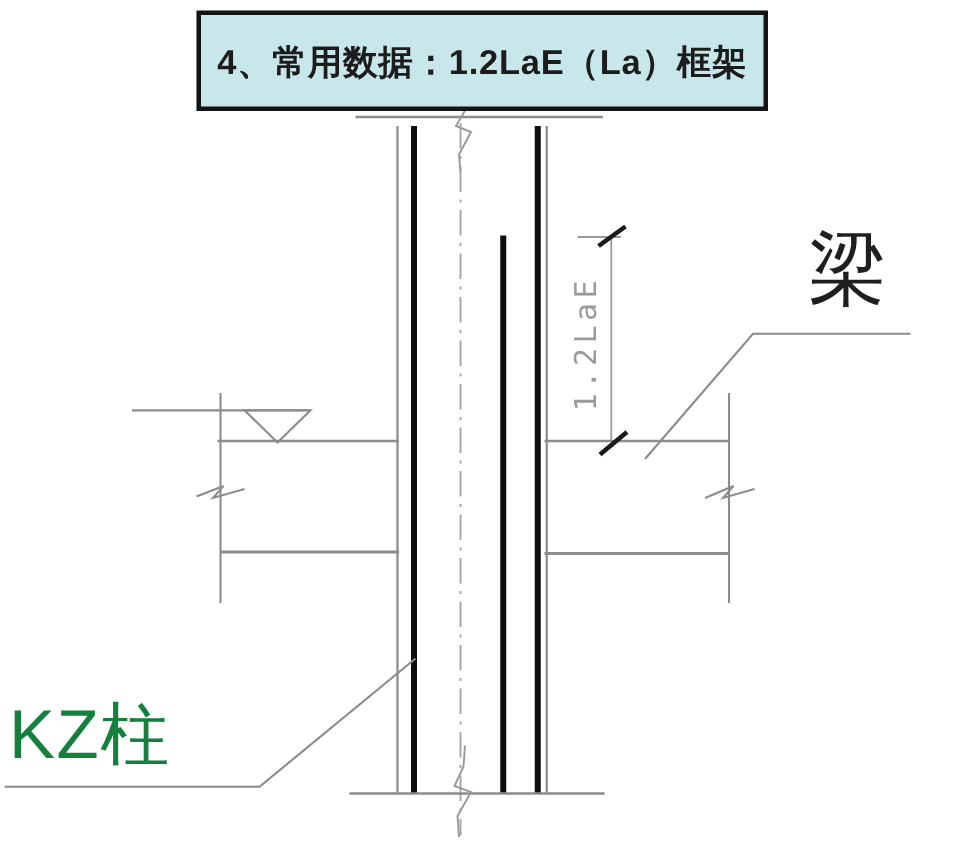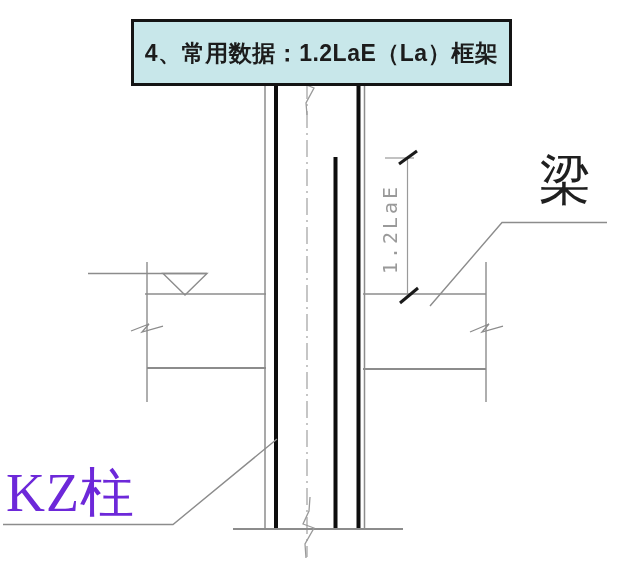--- a/index.html
+++ b/index.html
@@ -6,29 +6,29 @@
   #stage{
     position:relative;width:637px;height:576px;overflow:hidden;
     background:#ffffff;font-family:"Liberation Sans",sans-serif;
   }
   #drawing-svg{position:absolute;left:0;top:0;}
   .title-box{
     position:absolute;left:131px;top:7px;width:375px;height:61px;
     background:#c8e7ea;border:3px solid #141414;
     display:flex;flex-direction:column;align-items:center;justify-content:center;
     font-weight:bold;font-size:23px;line-height:30px;color:#1c1c1c;
-    letter-spacing:0.5px;white-space:nowrap;margin-top:12px;
+    letter-spacing:0.5px;white-space:nowrap;
   }
   .beam-label{
     position:absolute;left:539px;top:155px;
     font-family:"Liberation Serif",serif;font-size:52px;color:#1f1f1f;line-height:1;
   }
   .column-label{
     position:absolute;left:6px;top:464px;
-    font-family:Liberation Serif, serif;font-size:54px;color:#6d28d9;line-height:1.1;
+    font-family:Liberation Sans, sans-serif;font-size:46px;color:#15803d;line-height:1.1;
     letter-spacing:1px;
   }
   .dim-label{
     position:absolute;left:325px;top:216px;width:130px;height:26px;
     transform:rotate(-90deg);
     font-family:"DejaVu Sans Mono",monospace;font-size:20px;color:#9a9a9a;
     text-align:center;letter-spacing:3px;line-height:26px;
   }
 </style>
 </head>

